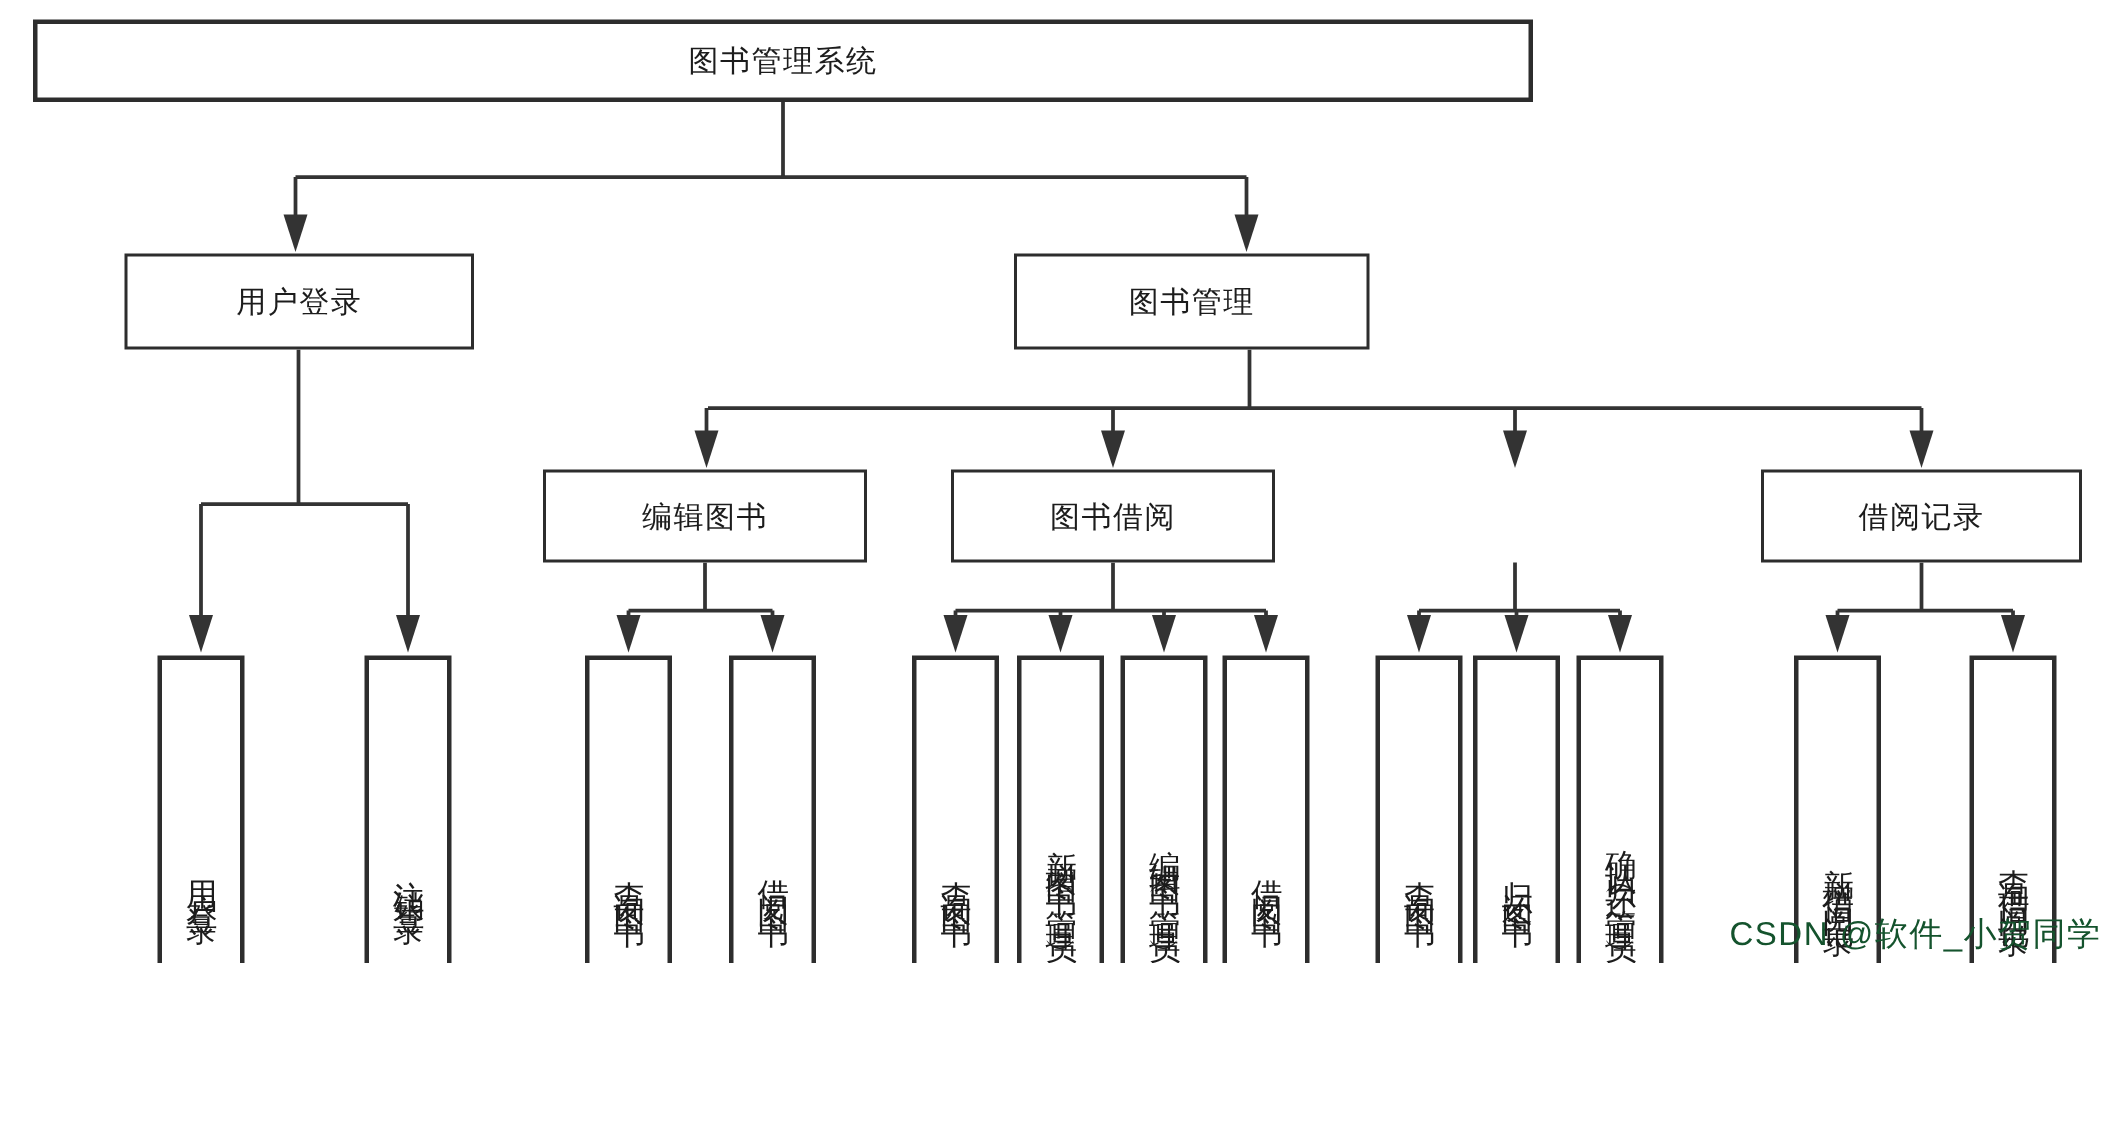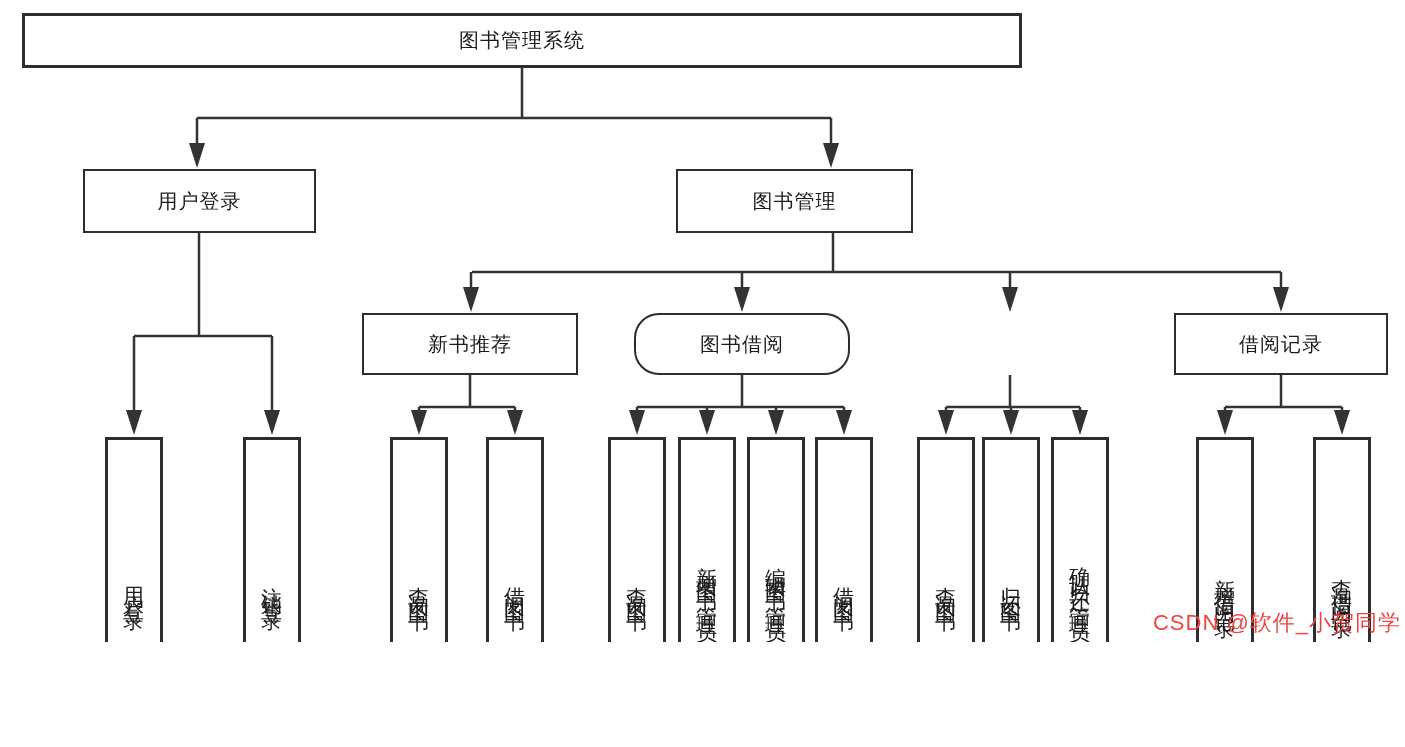--- a/index.html
+++ b/index.html
@@ -46,21 +46,21 @@
     text-orientation: mixed;
     font-size: 21px;
     letter-spacing: 8px;
     line-height: 1;
   }
   .watermark {
     position: absolute;
     right: 4px;
     bottom: 4px;
     font-size: 22px;
-    color: #ef4444;
+    color: #14532d;
     letter-spacing: 1px;
     white-space: nowrap;
   }
 </style>
 </head>
 <body>
 
 <div class="canvas">
 
   <svg class="connectors" width="1405" height="747" viewBox="0 0 1405 747" xmlns="http://www.w3.org/2000/svg">
@@ -92,22 +92,22 @@
       <polygon points="1217,410 1233,410 1225,435"></polygon>
       <polygon points="1334,410 1350,410 1342,435"></polygon>
     </g>
   </svg>
 
   <div class="node root" style="left:22px; top:13px; width:1000px; height:55px;">图书管理系统</div>
 
   <div class="node" style="left:83px; top:169px; width:233px; height:64px;">用户登录</div>
   <div class="node" style="left:676px; top:169px; width:237px; height:64px;">图书管理</div>
 
-  <div class="node" style="left:362px; top:313px; width:216px; height:62px;">新书推荐</div>
-  <div class="node" style="left:634px; top:313px; width:216px; height:62px;border-radius:25px;">图书借阅</div>
+  <div class="node" style="left:362px; top:313px; width:216px; height:62px;">编辑图书</div>
+  <div class="node" style="left:634px; top:313px; width:216px; height:62px;">图书借阅</div>
   <div class="node" style="left:1174px; top:313px; width:214px; height:62px;">借阅记录</div>
 
   <div class="node leaf" style="left:105px; top:437px; width:58px; height:298px;">用户登录</div>
   <div class="node leaf" style="left:243px; top:437px; width:58px; height:298px;">注销登录</div>
 
   <div class="node leaf" style="left:390px; top:437px; width:58px; height:298px;">查询图书</div>
   <div class="node leaf" style="left:486px; top:437px; width:58px; height:298px;">借阅图书</div>
 
   <div class="node leaf" style="left:608px; top:437px; width:58px; height:298px;">查询图书</div>
   <div class="node leaf" style="left:678px; top:437px; width:58px; height:298px;">新增图书（管理员）</div>

